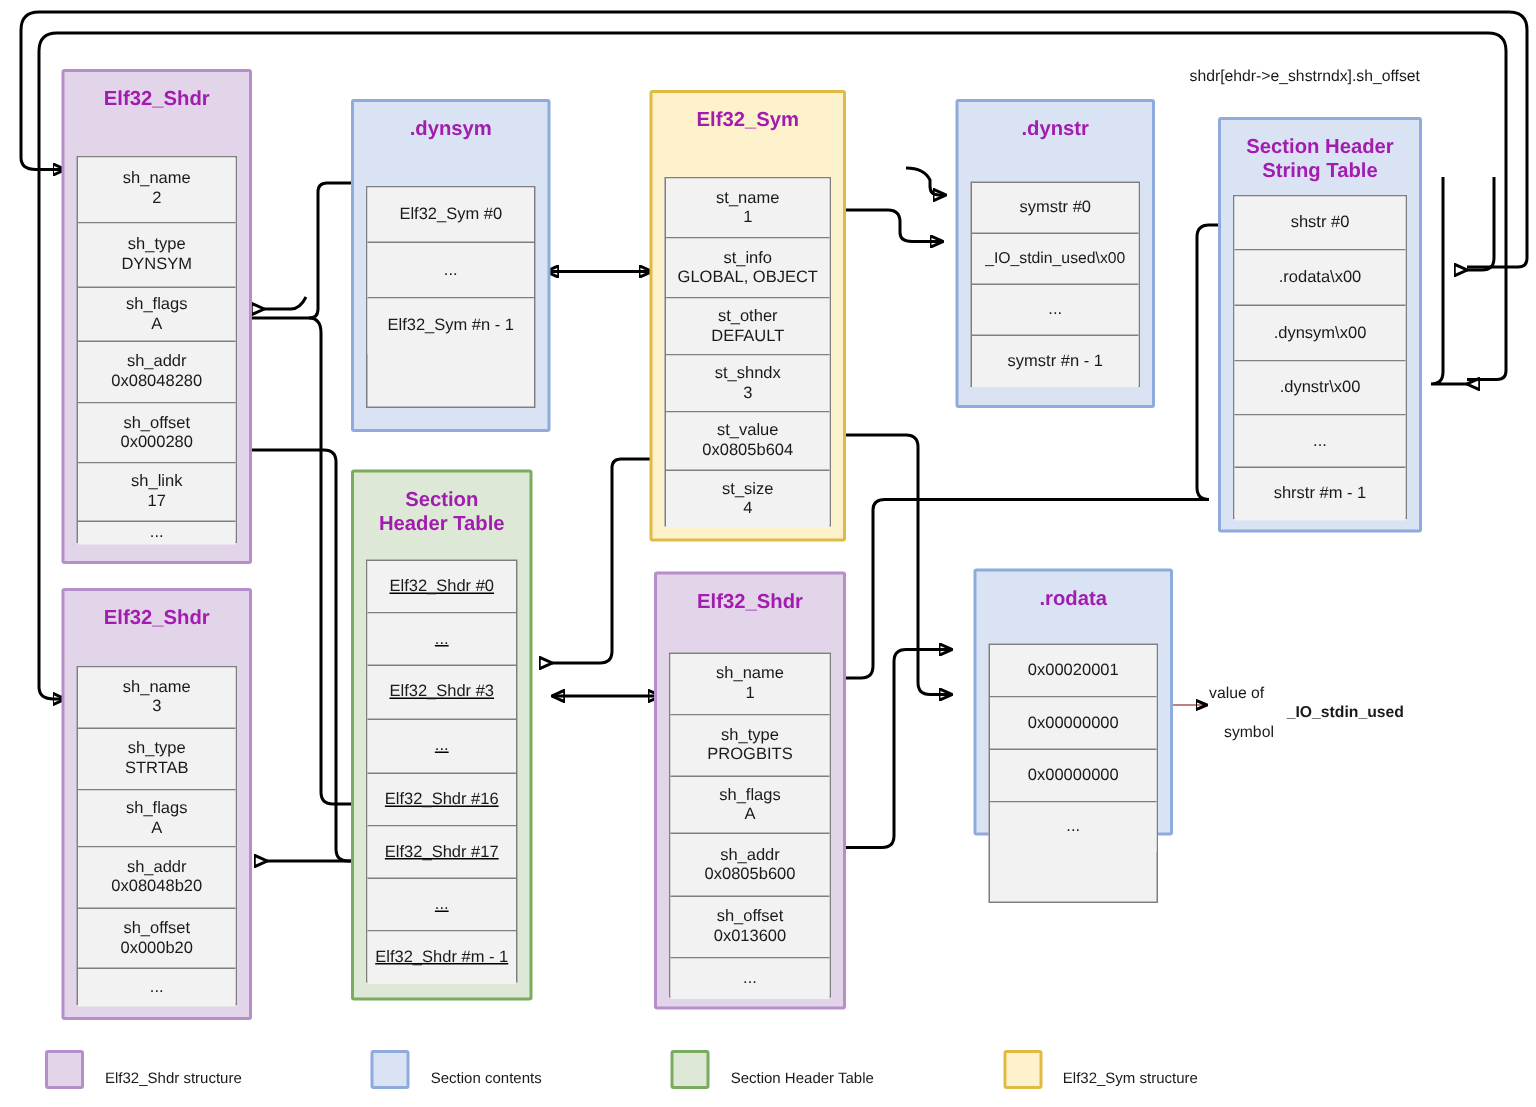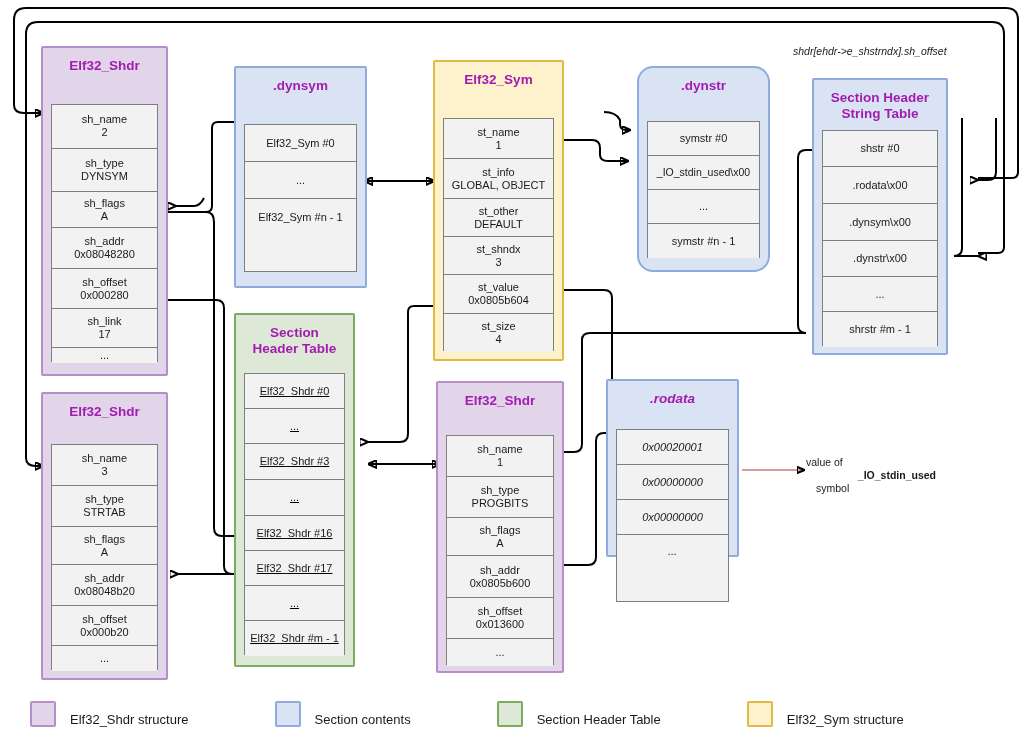--- a/index.html
+++ b/index.html
@@ -22,21 +22,21 @@
   .yellow{background:#fdf2cc;border-color:#e0bb43;}
 
   
   .anno{position:absolute;font-size:10.5px;color:#1a1a1a;white-space:nowrap;}
   .anno-val{position:absolute;font-size:10.5px;color:#1a1a1a;line-height:13px;text-align:center;}
 
   
   #legend{position:absolute;left:30px;top:700px;width:960px;display:flex;align-items:center;}
   .leg{display:flex;align-items:center;margin-right:86px;}
   .leg .sw{width:22px;height:22px;border-width:2px;border-style:solid;border-radius:2px;margin-right:14px;}
-  .leg .lb{font-size:13px;color:#1a1a1a;white-space:nowrap;margin-top:12px;}
+  .leg .lb{font-size:10px;color:#1a1a1a;white-space:nowrap;margin-top:12px;}
 
   svg#wires{position:absolute;left:0;top:0;width:1024px;height:738px;pointer-events:none;}
   svg#wires path{fill:none;stroke:#000;stroke-width:2;}
   svg#wires .thin{stroke:#c08080;stroke-width:1.4;}
 </style>
 </head>
 <body>
 
 <div id="stage">
 
@@ -305,31 +305,31 @@
       <div class="fld" style="height:41px">
         <span class="k">sh_offset</span>
         <span class="v">0x013600</span>
         </div>
       <div class="fld" style="height:27px">
         <span class="k">...</span>
         </div>
     </div>
   </div>
 
-  <div class="box blue" style="left:637px;top:66px;width:133px;height:206px;border-radius:16px;">
+  <div class="box blue" style="left:637px;top:66px;width:133px;height:206px;">
     <div class="title">.dynstr</div>
     <div class="fields" style="top:53px;height:137px;">
       <div class="fld" style="height:34px">symstr #0</div>
       <div class="fld" style="height:34px;font-size:10.5px">_IO_stdin_used\x00</div>
       <div class="fld" style="height:34px">...</div>
       <div class="fld" style="height:34px">symstr #n - 1</div>
     </div>
   </div>
 
-  <div class="box blue" style="left:606px;top:379px;width:133px;height:178px;font-style:italic;">
+  <div class="box blue" style="left:649px;top:379px;width:133px;height:178px;">
     <div class="title">.rodata</div>
     <div class="fields" style="top:48px;height:173px;">
       <div class="fld" style="height:35px">0x00020001</div>
       <div class="fld" style="height:35px">0x00000000</div>
       <div class="fld" style="height:35px">0x00000000</div>
       <div class="fld" style="height:33px">...</div>
     </div>
   </div>
 
   <div class="box blue" style="left:812px;top:78px;width:136px;height:277px;">
@@ -340,21 +340,21 @@
     <div class="fields" style="top:50px;height:216px;">
       <div class="fld" style="height:36px">shstr #0</div>
       <div class="fld" style="height:37px">.rodata\x00</div>
       <div class="fld" style="height:37px">.dynsym\x00</div>
       <div class="fld" style="height:36px">.dynstr\x00</div>
       <div class="fld" style="height:35px">...</div>
       <div class="fld" style="height:35px">shrstr #m - 1</div>
     </div>
   </div>
 
-  <div class="anno" style="left:793px;top:45px;font-style:italic;">shdr[ehdr-&gt;e_shstrndx].sh_offset</div>
+  <div class="anno" style="left:793px;top:45px;">shdr[ehdr-&gt;e_shstrndx].sh_offset</div>
 
   <div class="anno-val" style="left:806px;top:456px;width:130px;text-align:left;">
     <div>value of</div>
     <div style="font-weight:bold;margin-left:-12px;text-align:right;">_IO_stdin_used</div>
     <div style="margin-left:10px;">symbol</div>
   </div>
 
   <div id="legend">
     <div class="leg">
       <div class="sw purple"></div>

